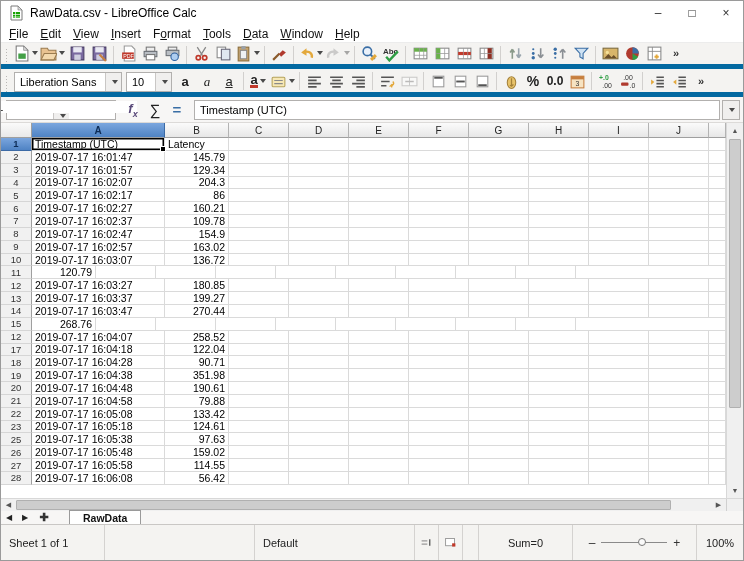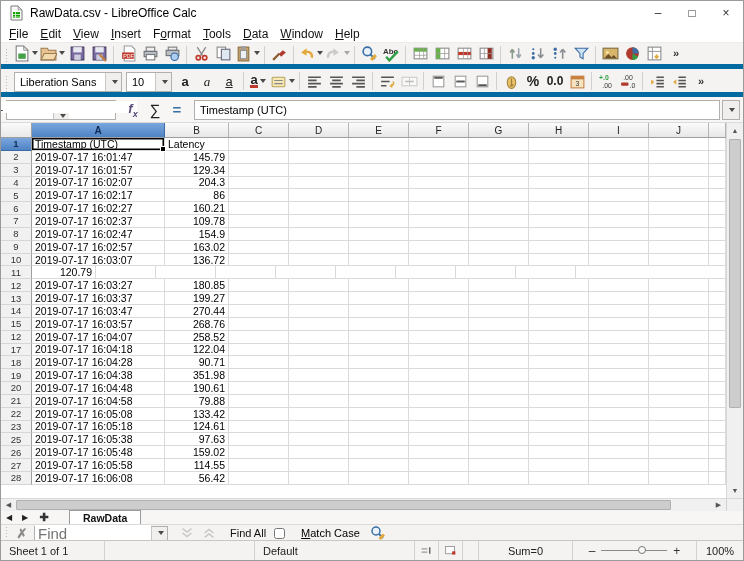--- a/index.html
+++ b/index.html
@@ -88,21 +88,21 @@
   .find-close{width:20px;text-align:center;font-size:13px;font-weight:bold;color:#8a8a8a;}
   .find-combo{width:134px;height:15px;margin-right:8px;}
   .find-combo input{flex:1;border:none;outline:none;font-size:15px;font-family:"Liberation Sans",sans-serif;padding:0 3px;min-width:0;}
   .chev{width:22px;height:15px;display:flex;align-items:center;justify-content:center;}
   .findall{margin:0 8px 0 10px;color:#111;}
   .mcase{display:flex;align-items:center;gap:16px;margin-right:10px;}
   .mcase input{width:11px;height:11px;margin:0;}
   .mcase u{text-decoration:underline;}
 
   
-  .statusbar{height:20px;background:#f4f3f1;border-top:1px solid #c9c7c5;display:flex;align-items:center;font-size:11px;color:#222;position:absolute;left:0;right:0;bottom:0;}
+  .statusbar{height:36px;background:#f4f3f1;border-top:1px solid #c9c7c5;display:flex;align-items:center;font-size:11px;color:#222;position:absolute;left:0;right:0;bottom:0;}
   .sseg{height:100%;display:flex;align-items:center;border-right:1px solid #d4d2d0;padding:0 8px;}
   .s-sheet{width:104px;}
   .s-blank1{width:150px;}
   .s-style{width:160px;}
   .s-ico{width:24px;justify-content:center;padding:0;}
   .s-blank2{width:16px;padding:0;}
   .s-sum{flex:1;justify-content:center;}
   .s-zoom{width:124px;justify-content:center;gap:6px;}
   .s-pct{width:46px;justify-content:center;border-right:none;}
   .zline{width:66px;height:1px;background:#8a8a8a;position:relative;}
@@ -699,21 +699,20 @@
         <div class="cell w-E"></div>
         <div class="cell w-F"></div>
         <div class="cell w-G"></div>
         <div class="cell w-H"></div>
         <div class="cell w-I"></div>
         <div class="cell w-J"></div>
         <div class="cell w-fill"></div>
       </div>
       <div class="row">
         <div class="rh">15</div>
-        <div class="cell w-A">2019-07-17 16:03:57</div>
         <div class="cell w-B num">268.76</div>
         <div class="cell w-C"></div>
         <div class="cell w-D"></div>
         <div class="cell w-E"></div>
         <div class="cell w-F"></div>
         <div class="cell w-G"></div>
         <div class="cell w-H"></div>
         <div class="cell w-I"></div>
         <div class="cell w-J"></div>
         <div class="cell w-fill"></div>

